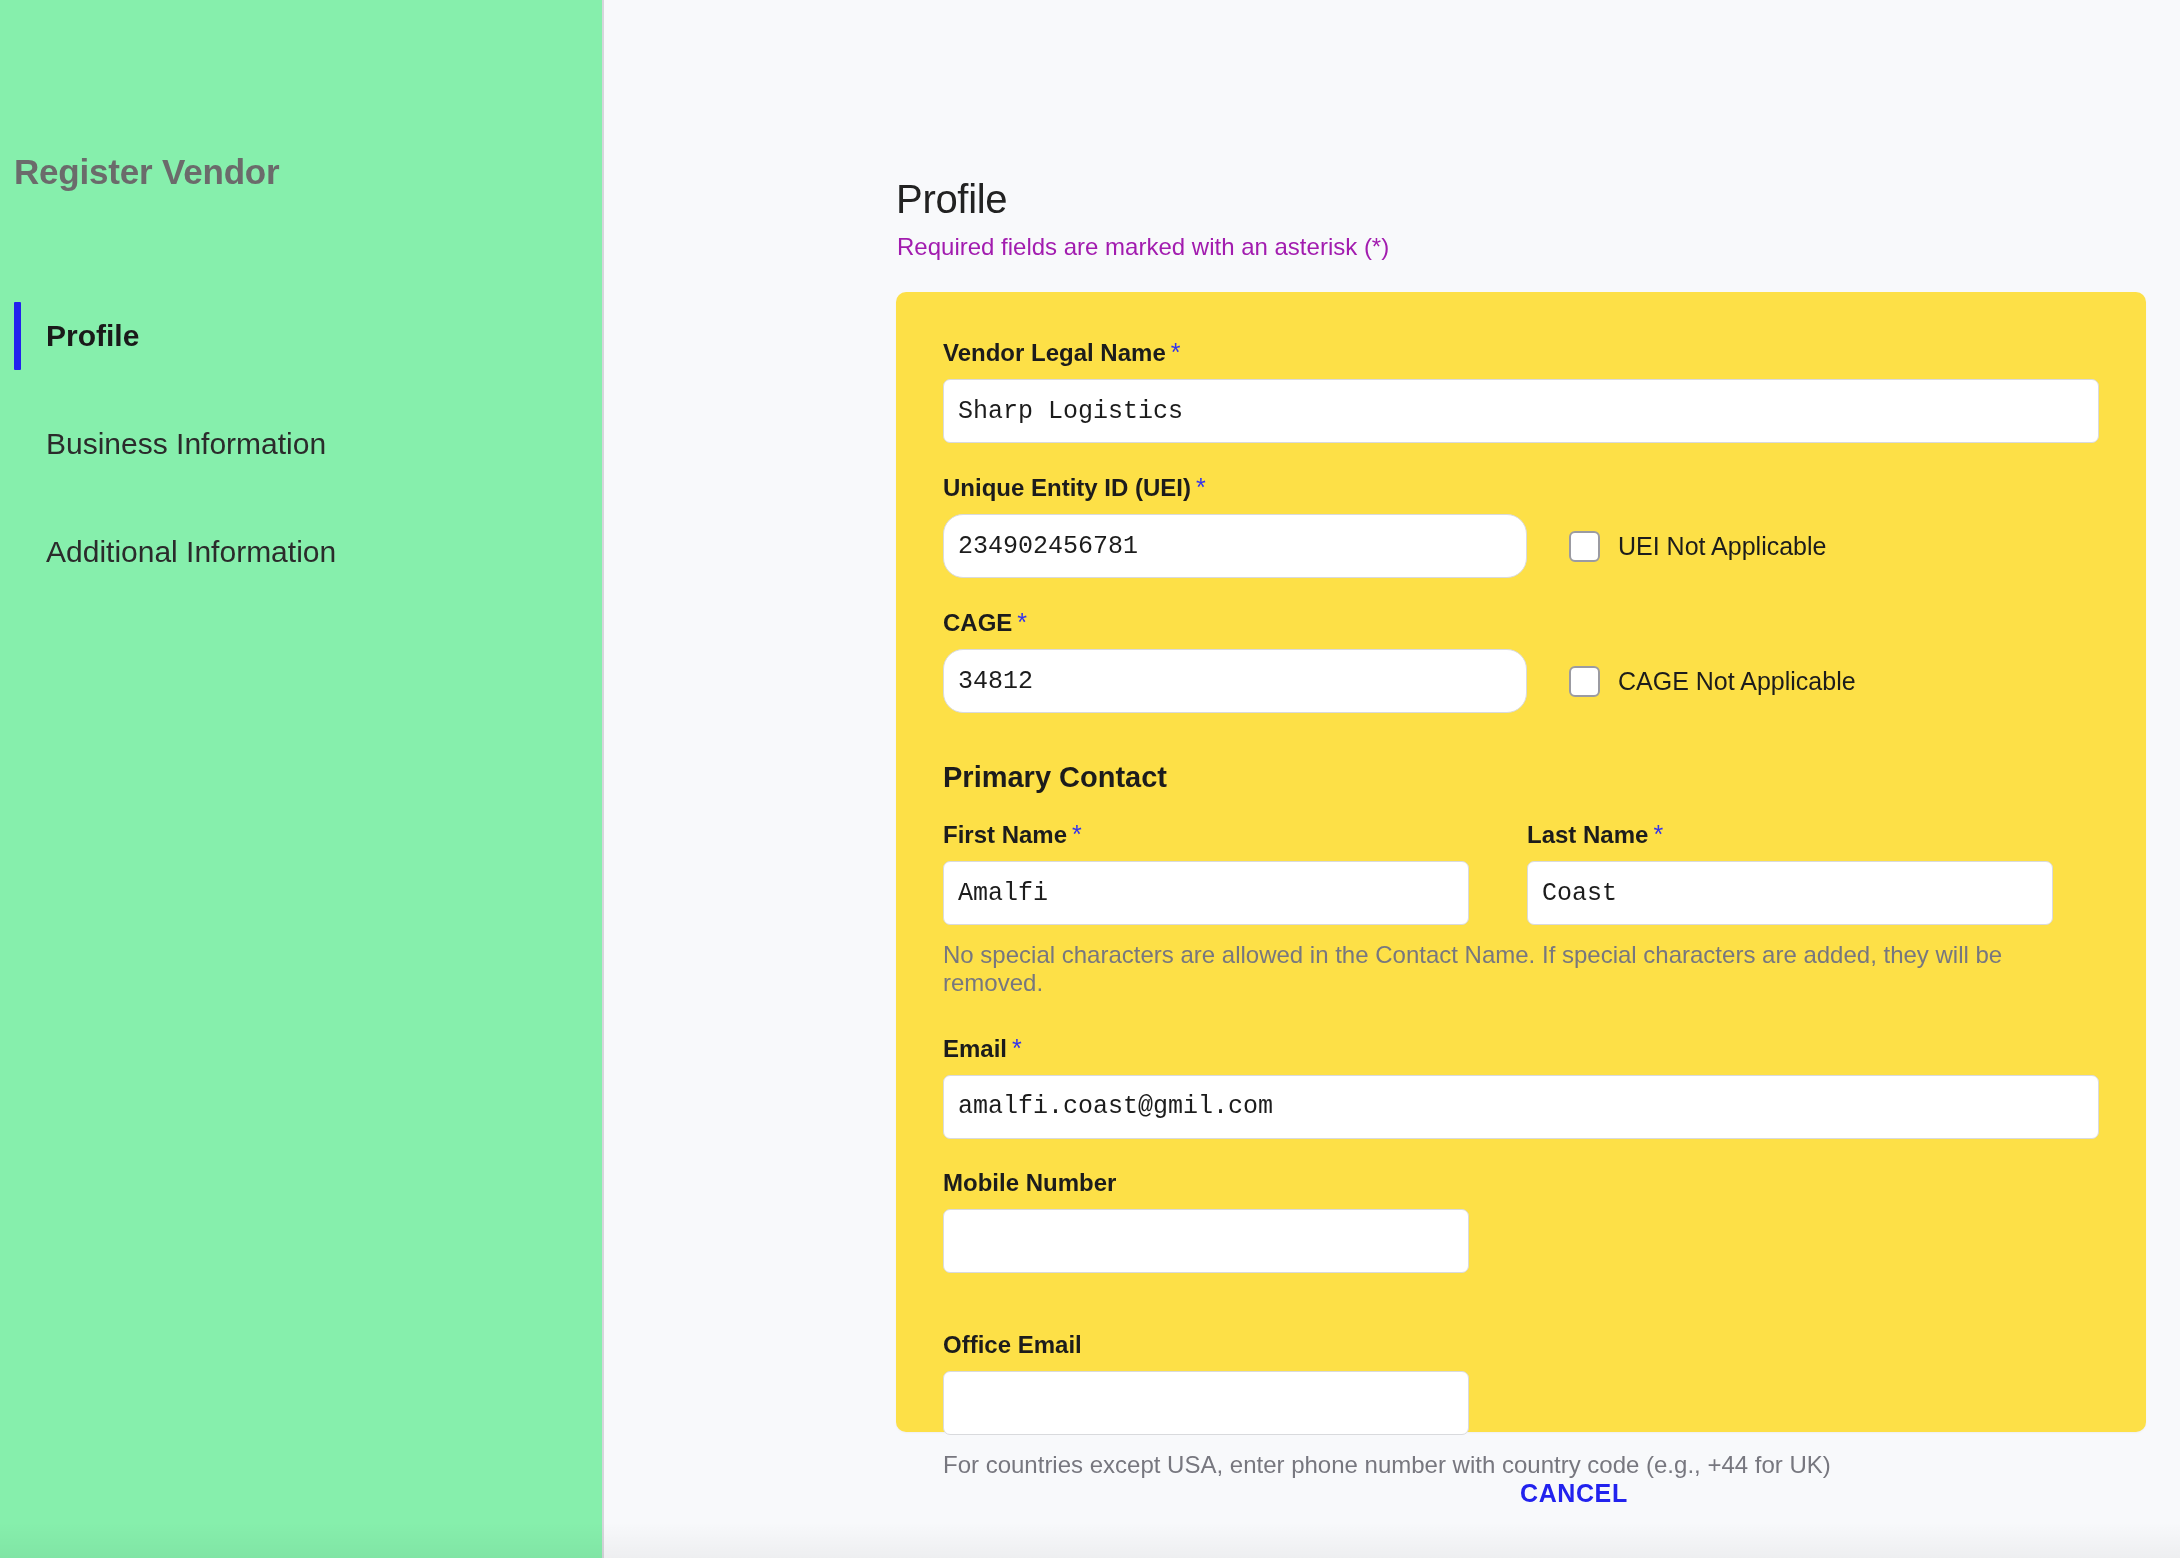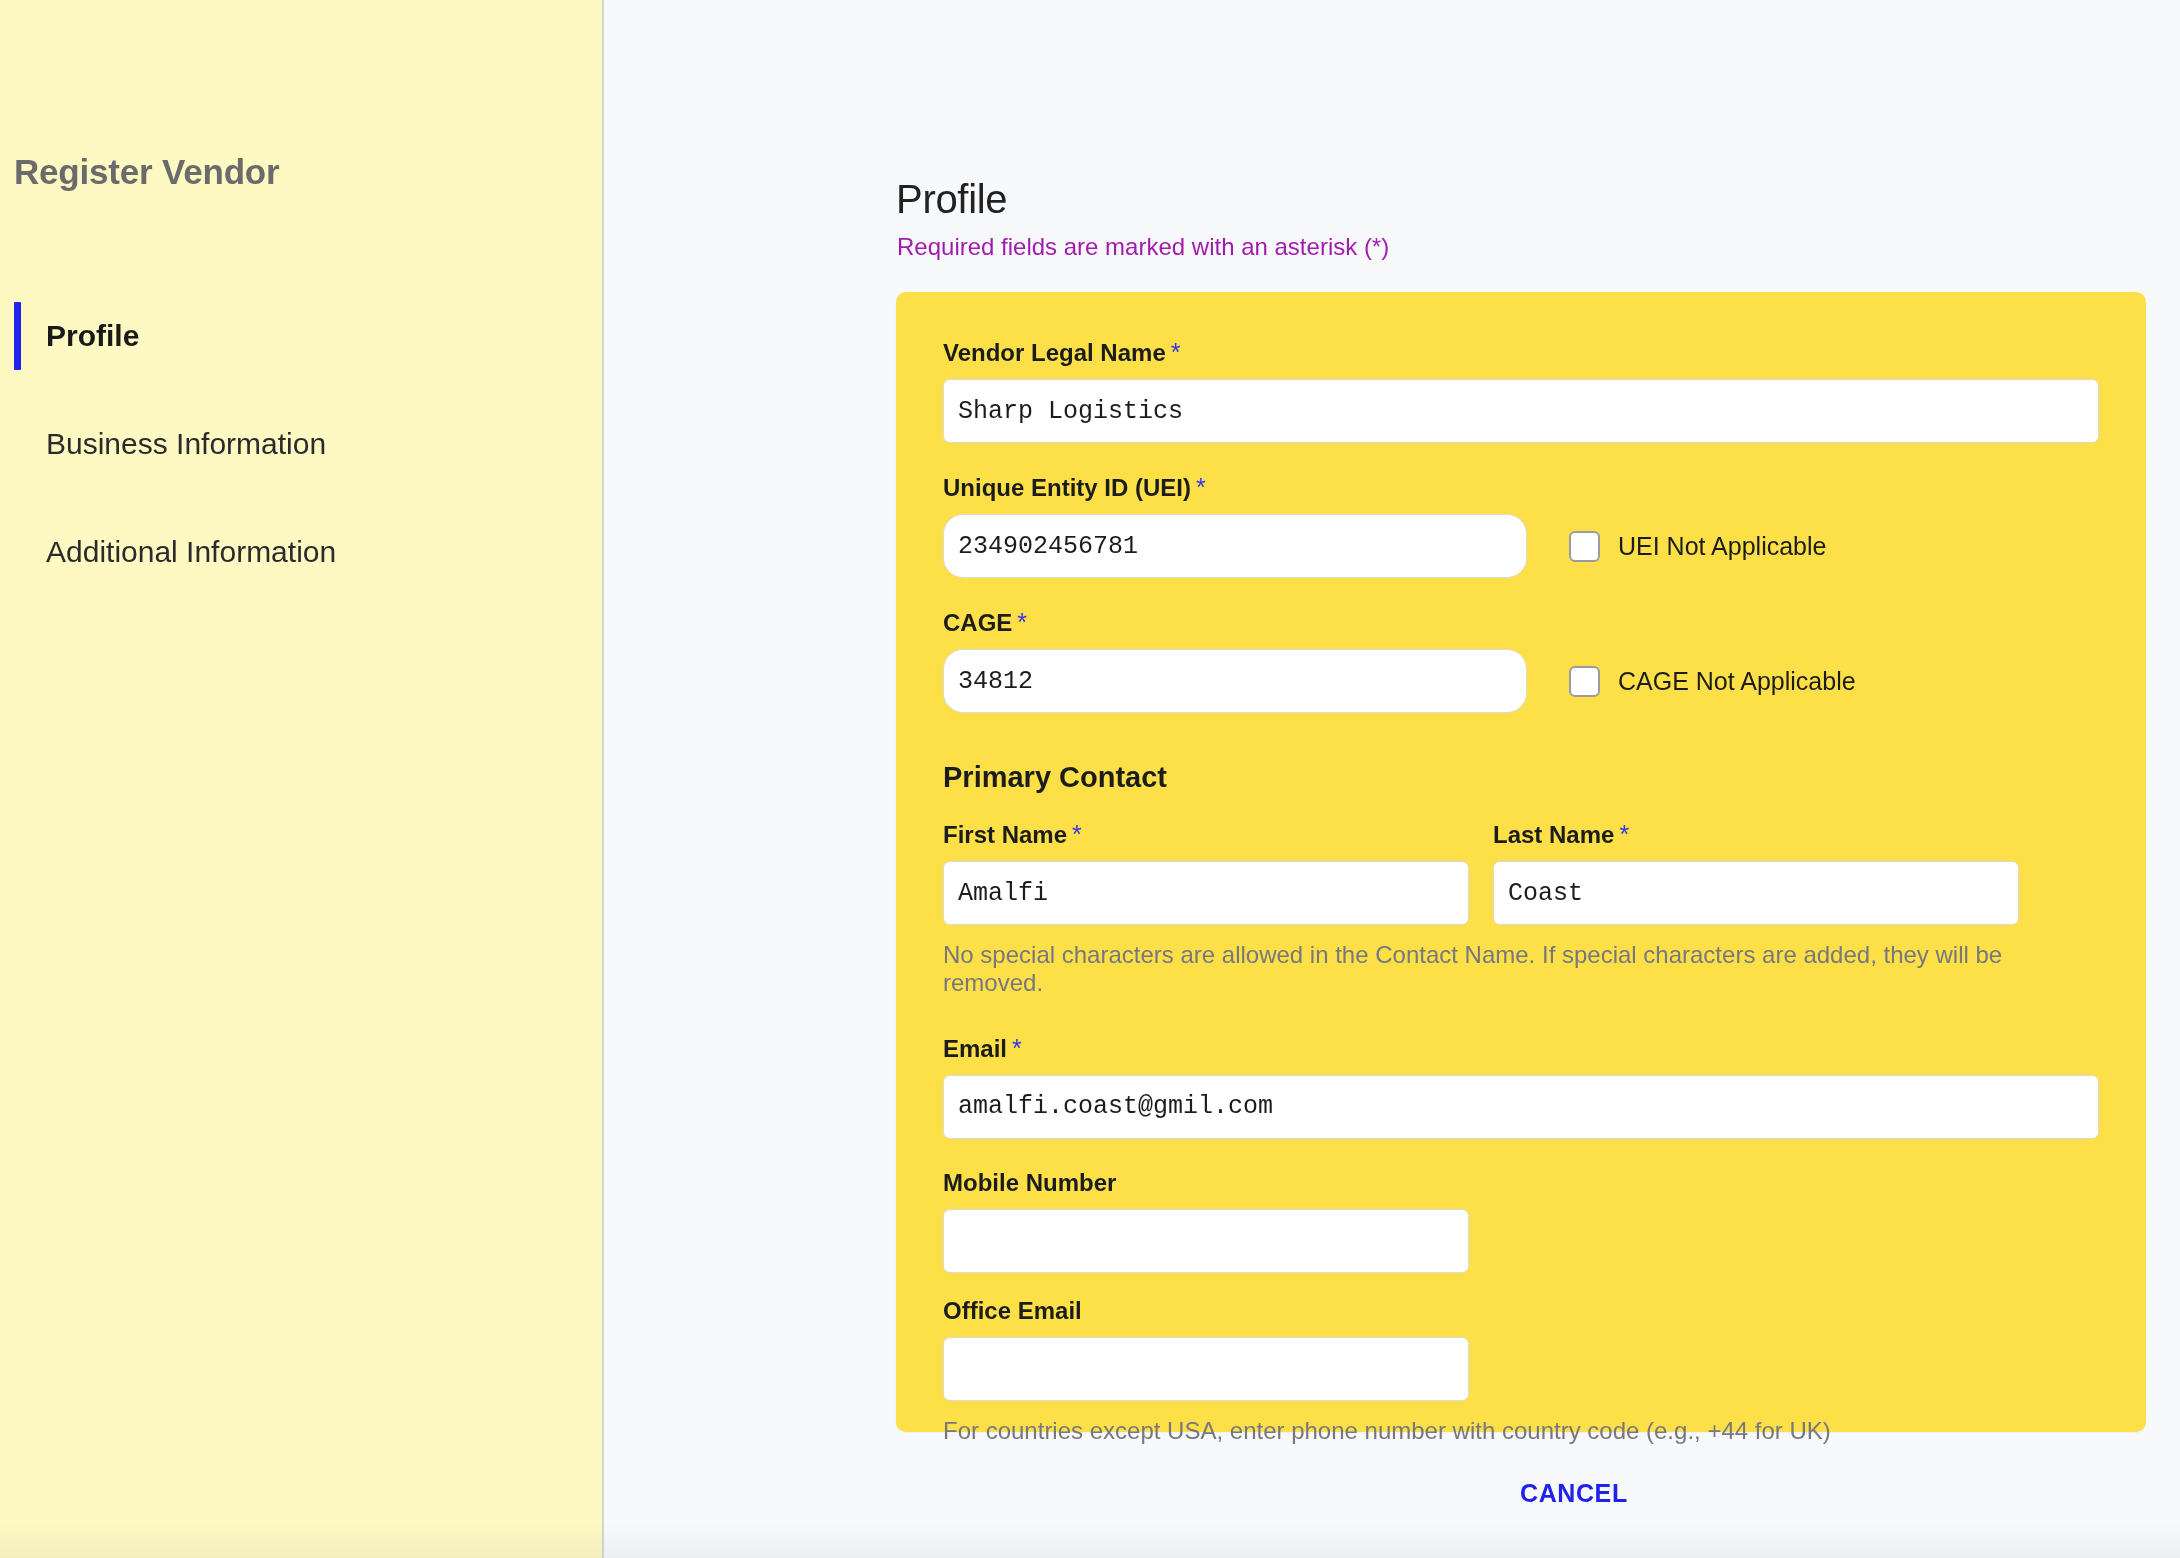--- a/index.html
+++ b/index.html
@@ -21,21 +21,21 @@
     display: flex;
     width: 2180px;
     height: 1558px;
     position: relative;
   }
 
   
   .sidebar {
     width: 604px;
     flex: 0 0 604px;
-    background: #fef9c3;
+    background: #86efac;
     border-right: 2px solid #d5d7dc;
     position: relative;
     padding-top: 0;
   }
   .sidebar-title {
     position: absolute;
     left: 14px;
     top: 152px;
     font-size: 35px;
     font-weight: bold;
@@ -178,21 +178,21 @@
 
   .section-head {
     font-size: 29px;
     font-weight: bold;
     color: #1c1c1c;
     margin: 48px 0 26px 0;
   }
 
   .two-col {
     display: flex;
-    gap: 24px;
+    gap: 58px;
   }
   .col { width: 526px; }
 
   .hint {
     font-size: 24px;
     color: #77777f;
     line-height: 1.18;
     margin-top: 16px;
     max-width: 1160px;
   }

